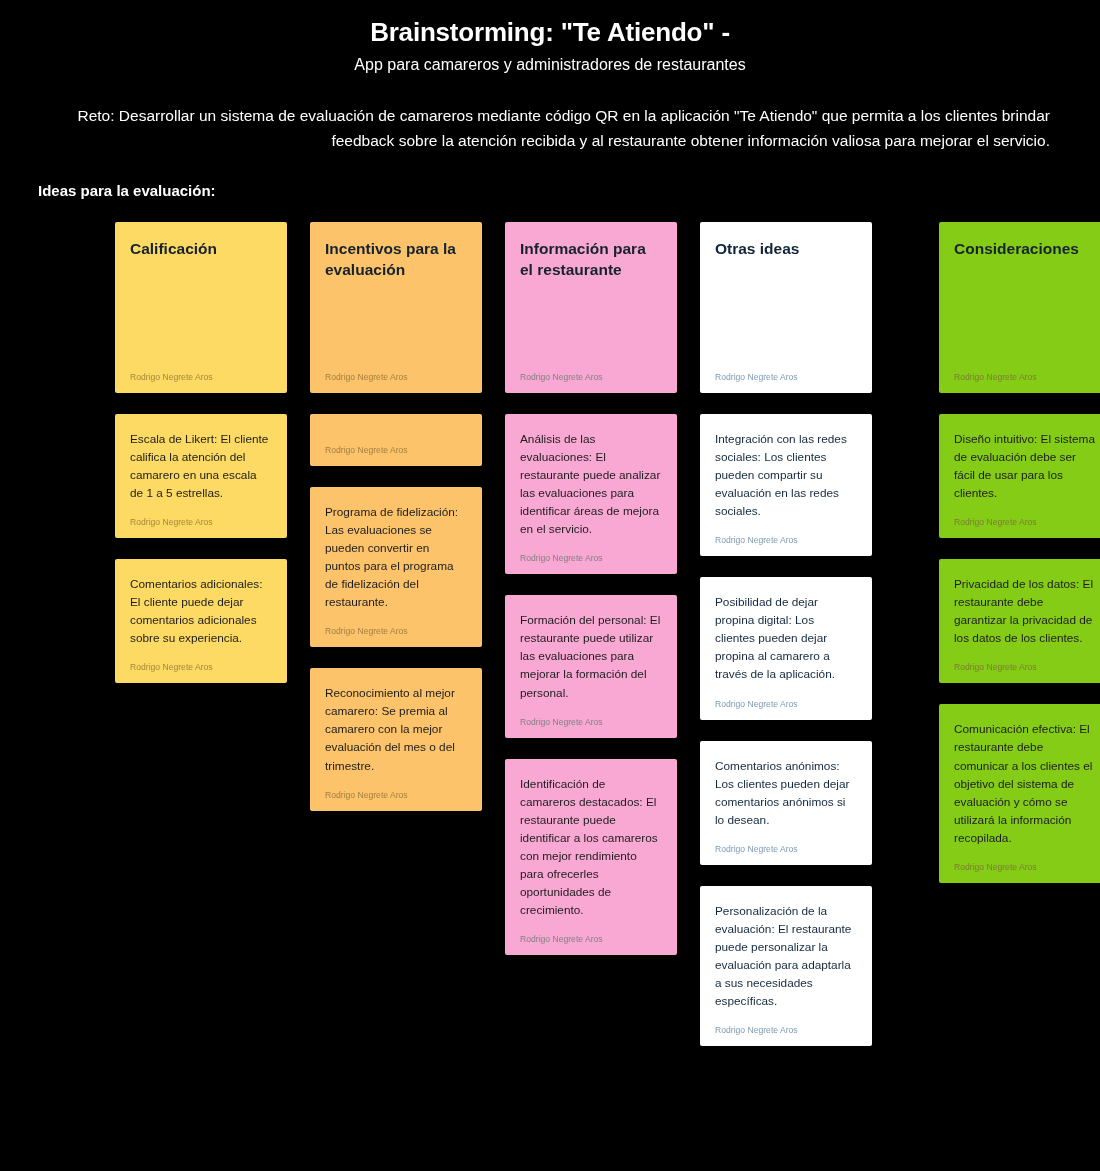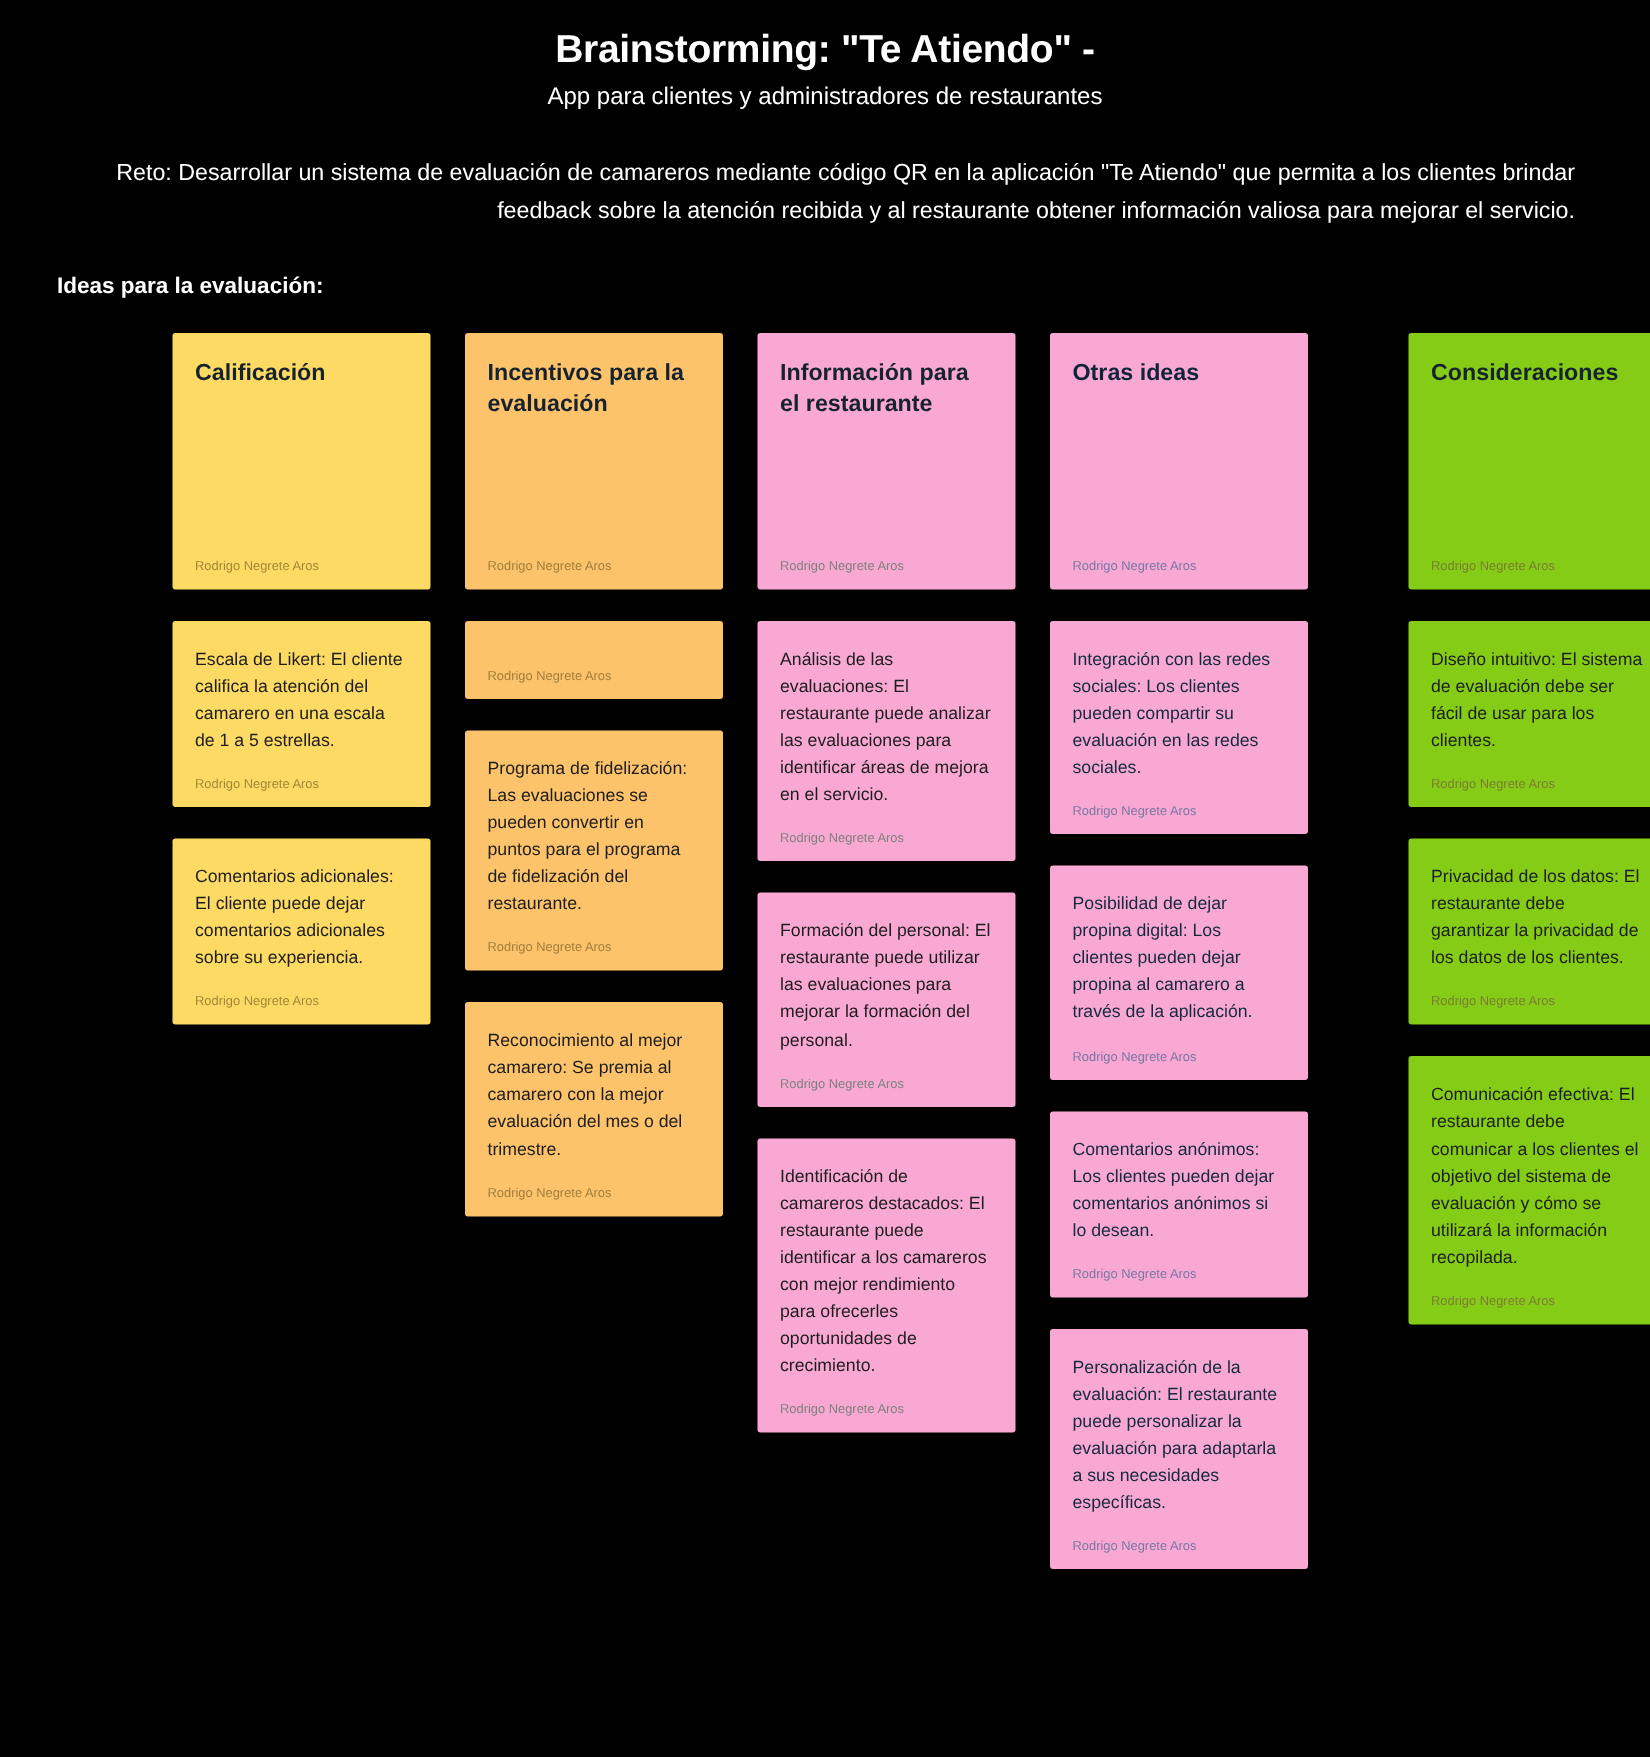--- a/index.html
+++ b/index.html
@@ -103,40 +103,40 @@
     font-size: 8.6px;
     line-height: 1.4;
     margin-top: 14px;
     opacity: 0.62;
   }
 
   
   .c-yellow { background: #fcda63; }
   .c-orange { background: #fcc36b; }
   .c-green  { background: #f9a8d4; }
-  .c-blue   { background: #f9a8d4; }
+  .c-blue   { background: #ffffff; }
   .c-pink   { background: #84cc16; margin-left: 44px; }
 
   .c-yellow .card-author,
   .c-orange .card-author { color: #6b5420; }
   .c-green  .card-author { color: #2f6b46; }
   .c-blue   .card-author { color: #2a5b84; }
   .c-pink   .card-author { color: #7a4a44; }
 
   .c-blue .card-title { color: #10253a; }
   .c-blue .card-body  { color: #14293d; }
 </style>
 </head>
 <body>
 
 <div class="board">
 
   <div class="header">
     <div class="title-main">Brainstorming: "Te Atiendo" -</div>
-    <div class="title-sub">App para clientes y administradores de restaurantes</div>
+    <div class="title-sub">App para camareros y administradores de restaurantes</div>
   </div>
 
   <div class="challenge">Reto:  Desarrollar un sistema de evaluación de camareros mediante código QR en la aplicación "Te Atiendo" que permita a los clientes brindar feedback sobre la atención recibida y al restaurante obtener información valiosa para mejorar el servicio.</div>
 
   <div class="section-label">Ideas para la evaluación:</div>
 
   <div class="columns">
       <div class="column">
         <div class="card header-card c-yellow">
           <div class="card-title">Calificación</div>

